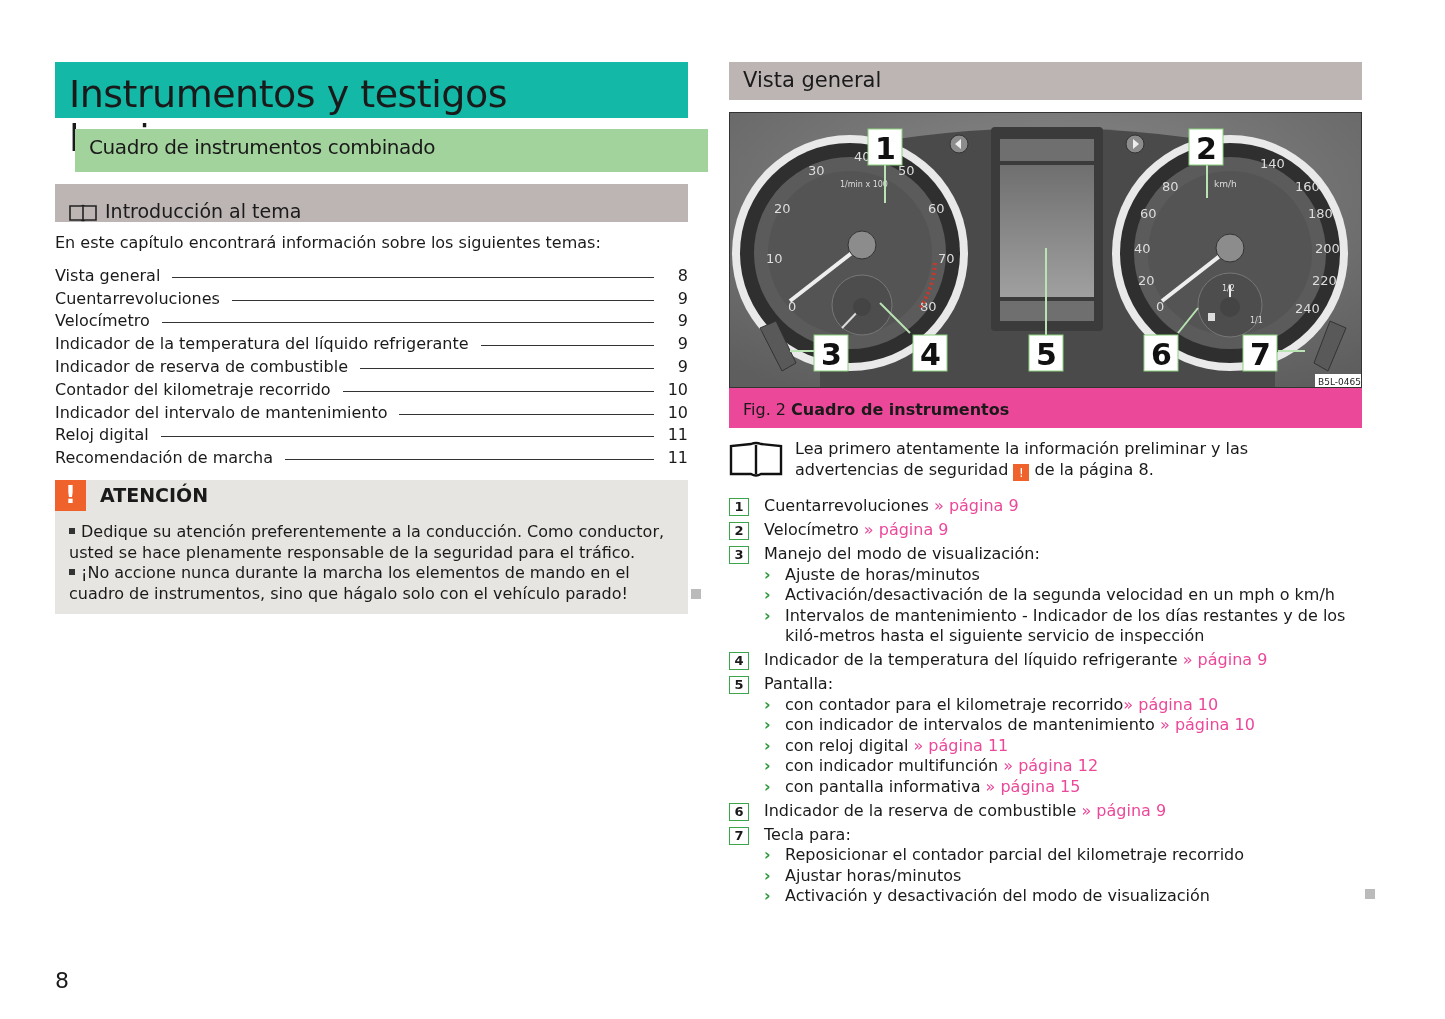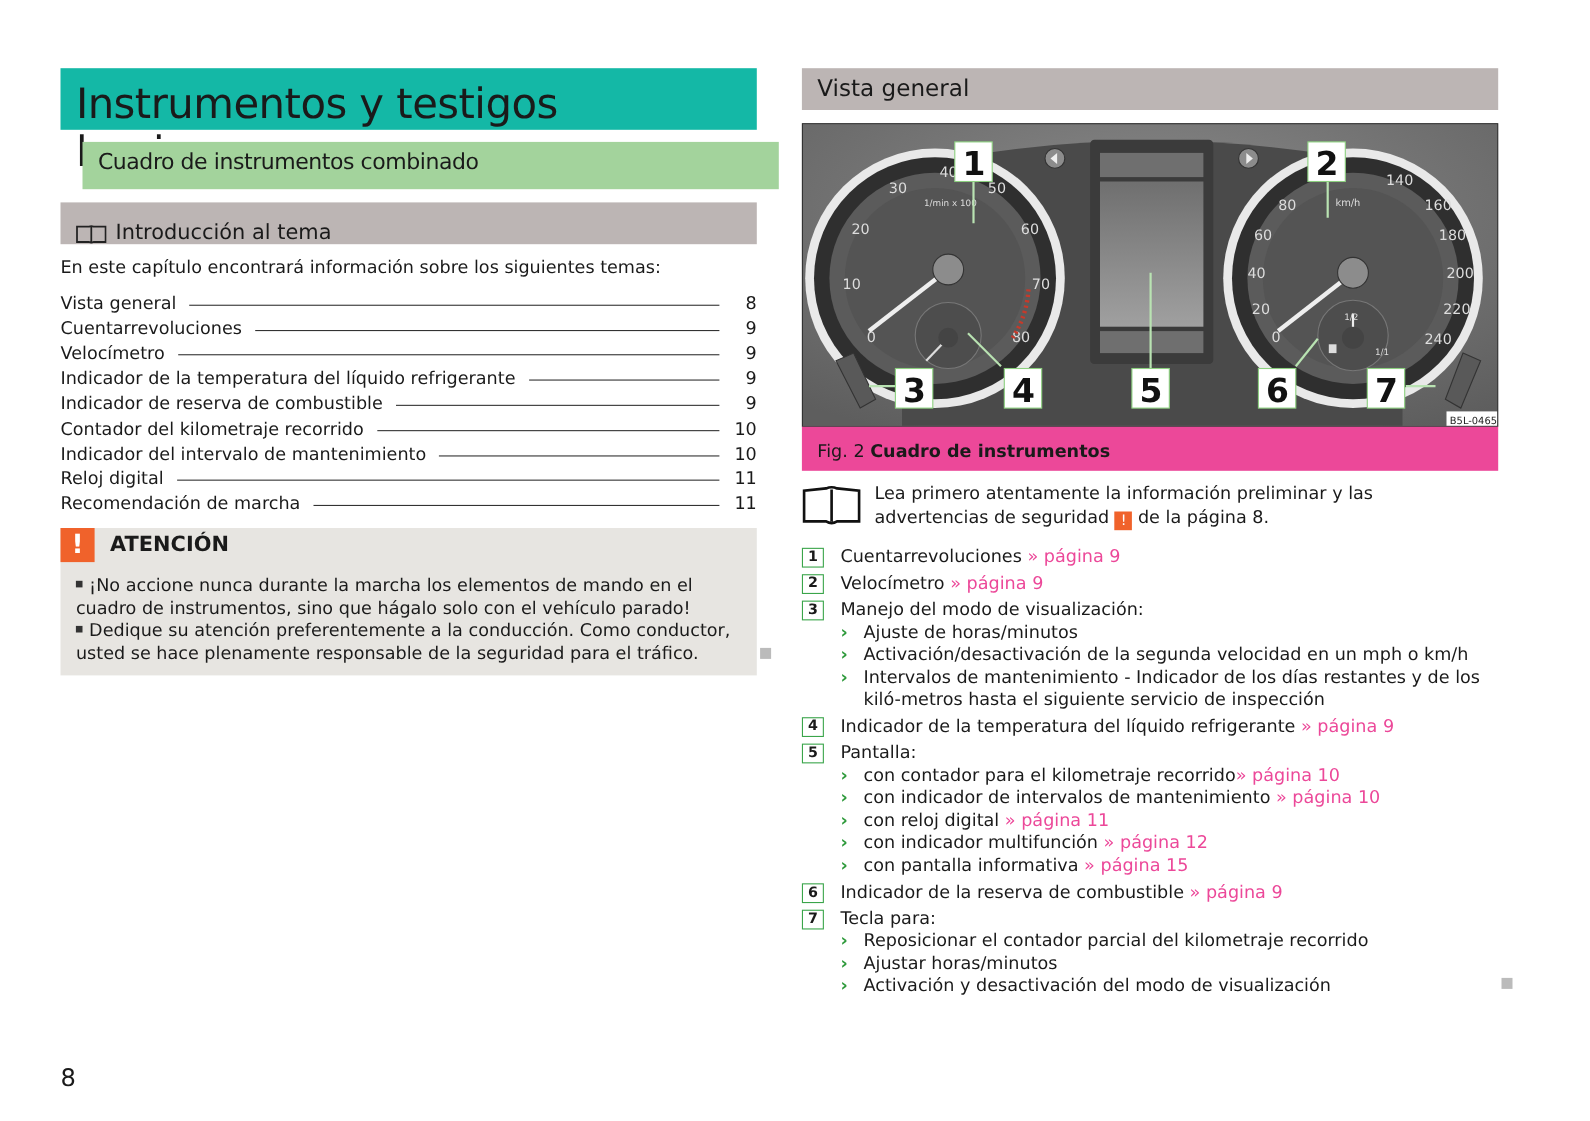--- a/index.html
+++ b/index.html
@@ -96,22 +96,22 @@
       <span class="lbl">Recomendación de marcha</span>
       <span class="fill"></span>
       <span class="pg">11</span>
     </div>
 </div>
 
 <div class="abs warn">
   <div class="icon">!</div>
   <div class="title">ATENCIÓN</div>
   <div class="body">
+    <div><span class="sq"></span><span>Dedique su atención preferentemente a la conducción. Como conductor, usted se hace plenamente responsable de la seguridad para el tráfico.</span></div>
     <div><span class="sq"></span><span>¡No accione nunca durante la marcha los elementos de mando en el cuadro de instrumentos, sino que hágalo solo con el vehículo parado!</span></div>
-    <div><span class="sq"></span><span>Dedique su atención preferentemente a la conducción. Como conductor, usted se hace plenamente responsable de la seguridad para el tráfico.</span></div>
   </div>
 </div>
 <div class="abs endmark" style="left:691px; top:589px;"></div>
 
 <div class="abs h-right">Vista general</div>
 
 <div class="abs figure">
   <svg width="633" height="276" viewBox="0 0 633 276">
     <defs>
       <radialGradient id="bg" cx="50%" cy="30%" r="80%">

